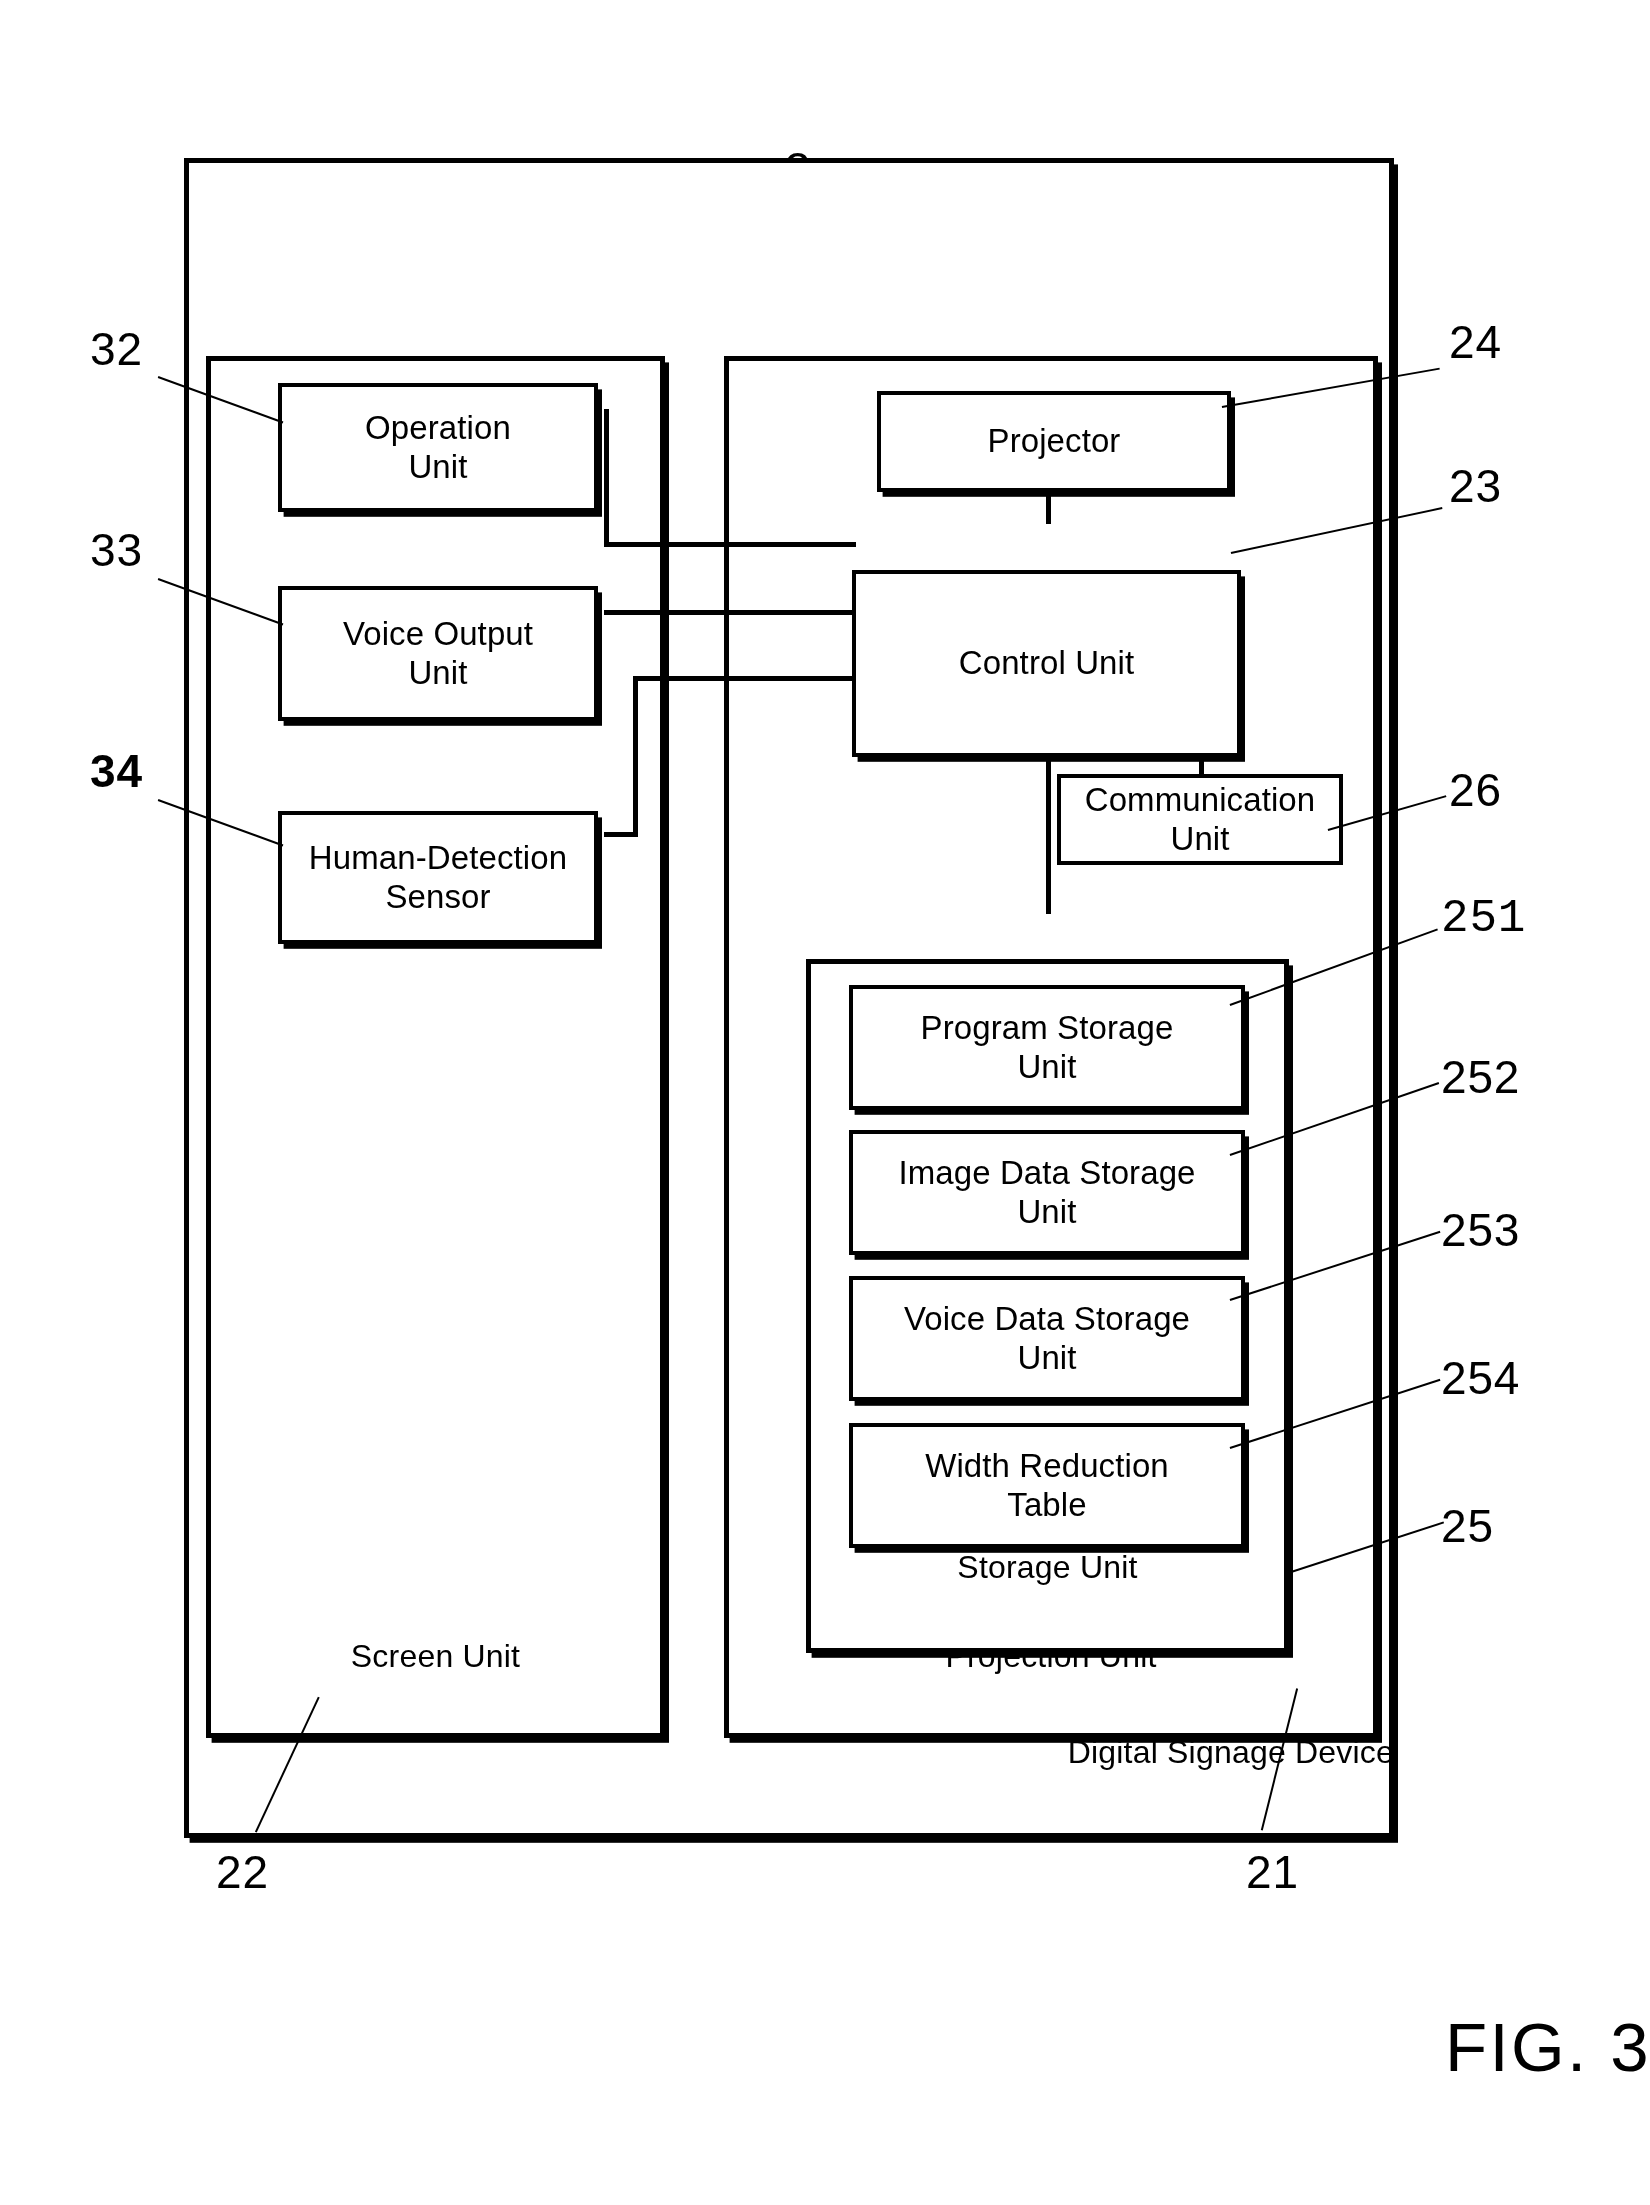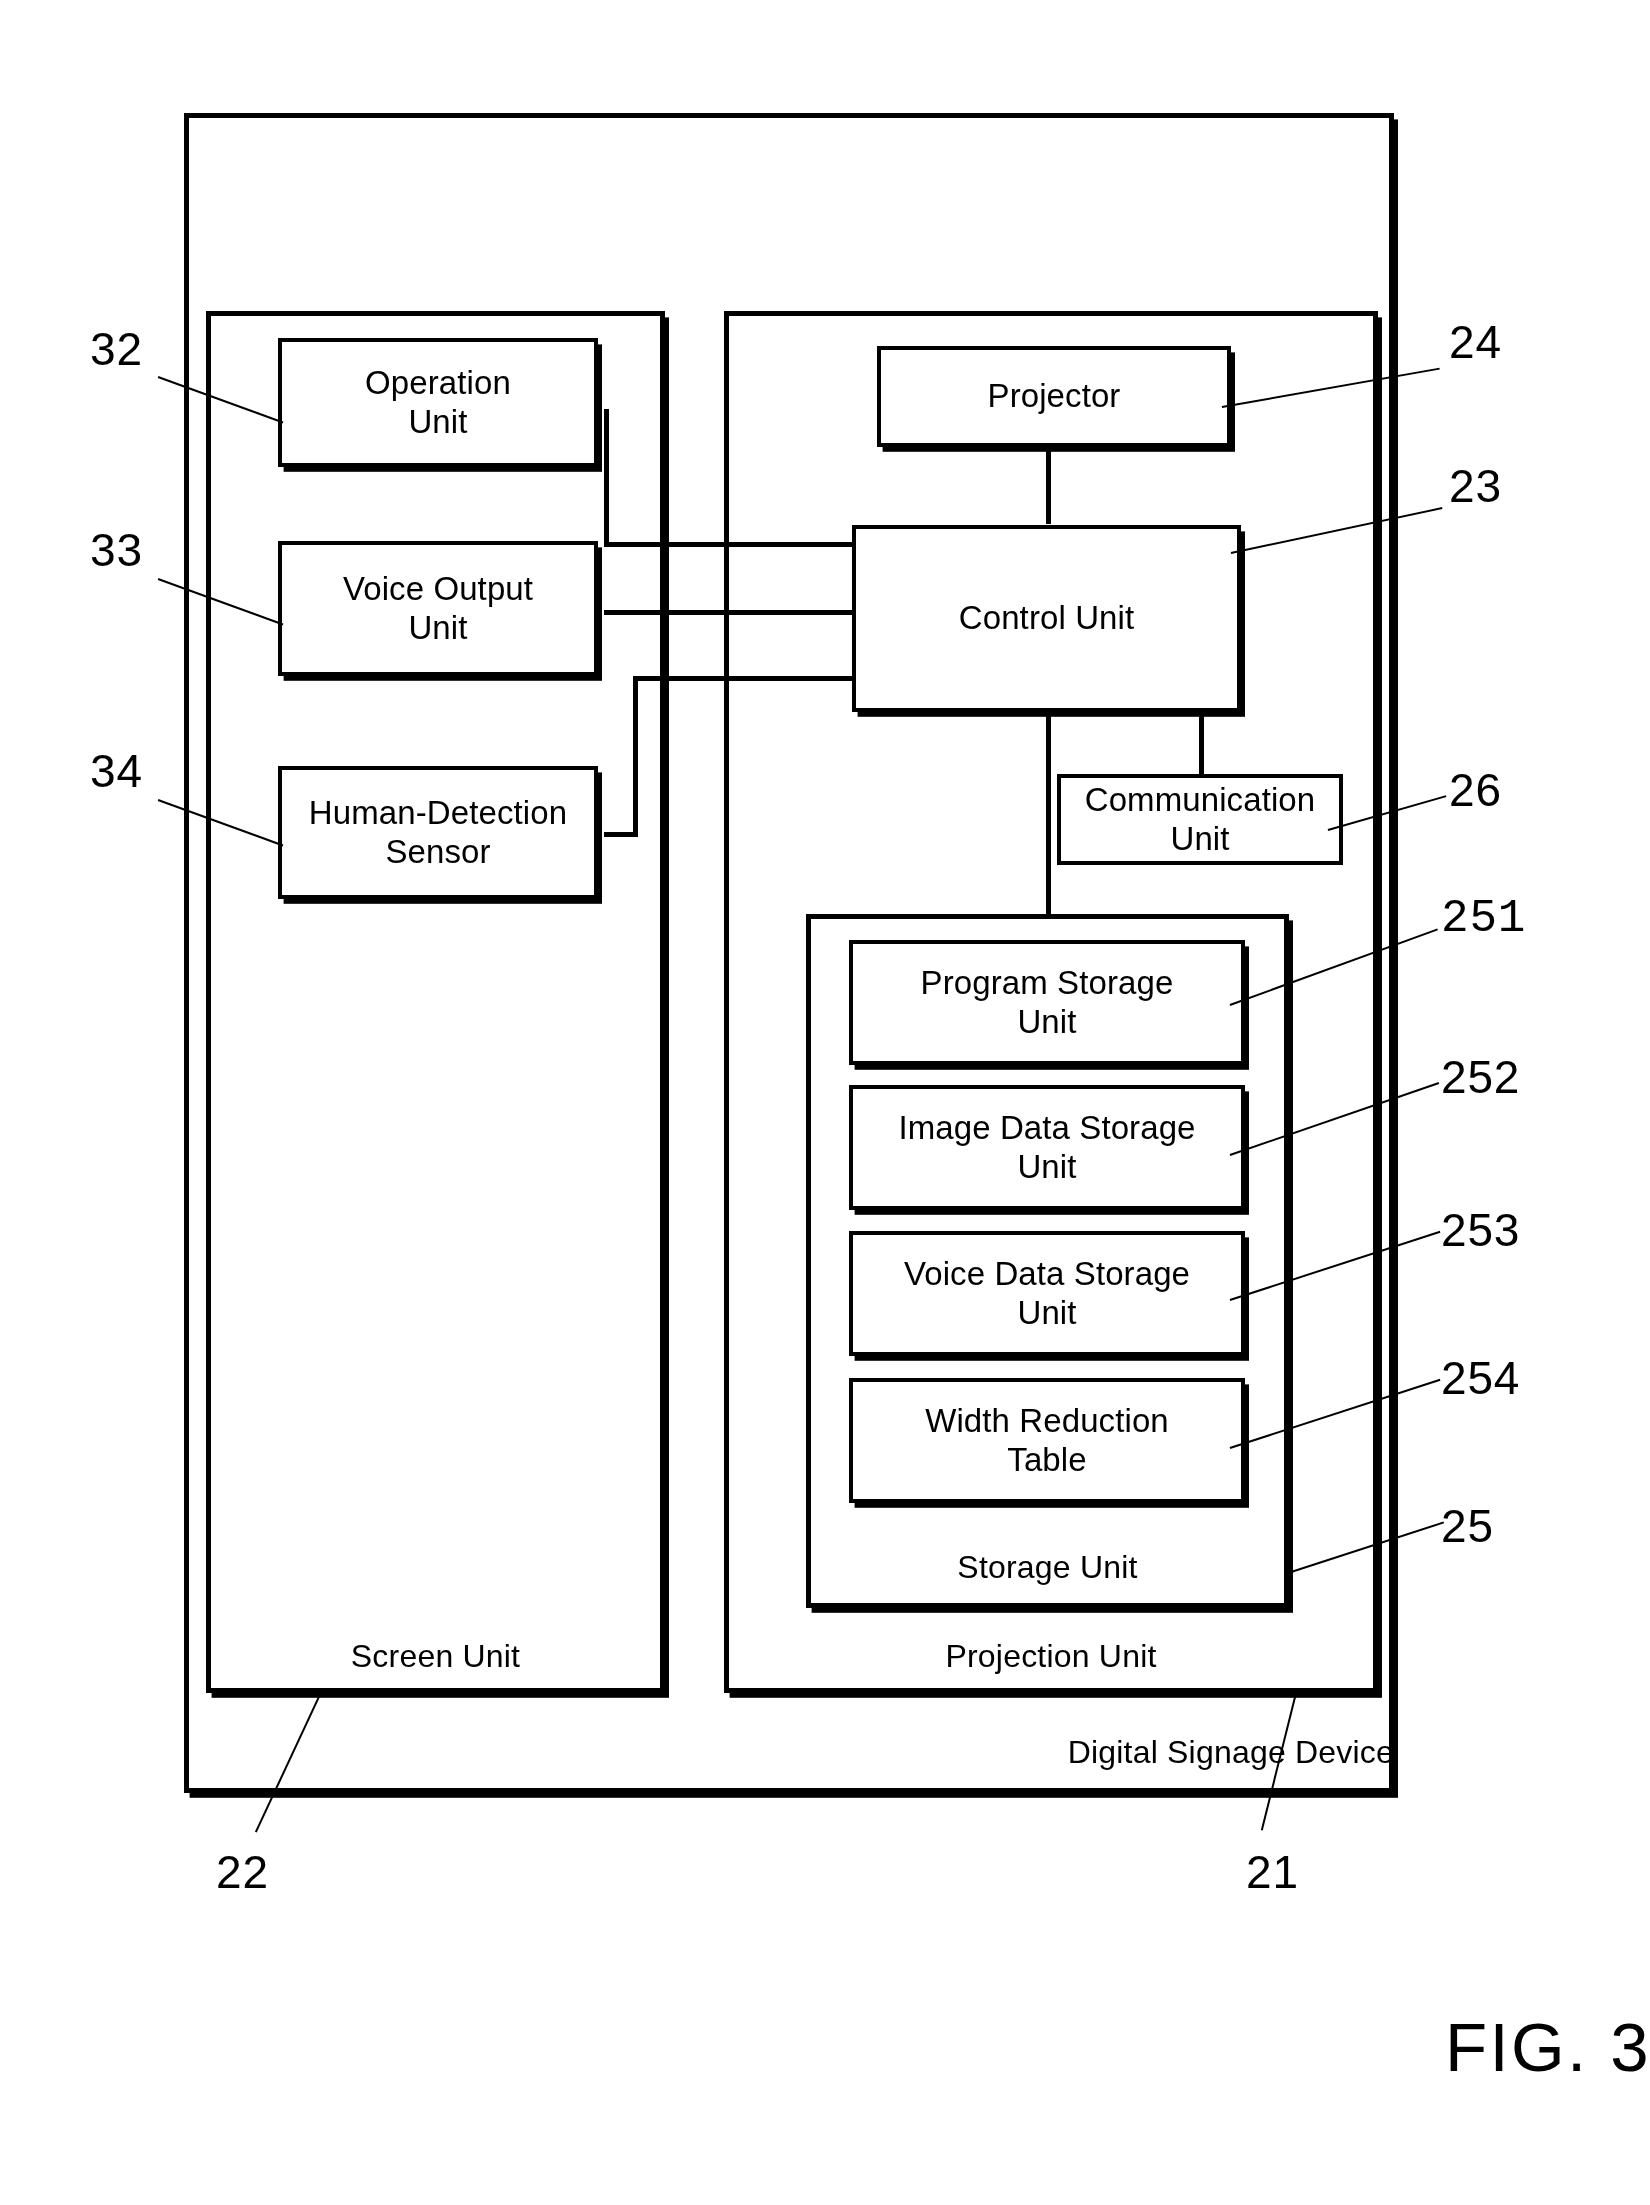--- a/index.html
+++ b/index.html
@@ -42,20 +42,21 @@
     left: 0;
     right: 0;
     text-align: center;
     font-size: 32px;
     letter-spacing: 0.2px;
   }
 
   
   .shadow-edge {
     box-shadow: 4.8px 5.6px 0 -0.8px #000;
+    margin-top: 45px;
   }
 
   .leaf-box {
     font-size: 33px;
     letter-spacing: 0.1px;
   }
 
   
   .wire {
     position: absolute;
@@ -198,21 +199,21 @@
       <span>Table</span>
     </div>
   </div>
 
   <div class="ref" style="left:90px; top:322px;">32</div>
   <div class="lead" style="left:158px; top:376px; width:133px; transform:rotate(20deg);"></div>
 
   <div class="ref" style="left:90px; top:523px;">33</div>
   <div class="lead" style="left:158px; top:578px; width:133px; transform:rotate(20deg);"></div>
 
-  <div class="ref" style="left:90px; top:744px;">34</div>
+  <div class="ref" style="left:90px; top:744px;font-weight:bold;">34</div>
   <div class="lead" style="left:158px; top:799px; width:133px; transform:rotate(20deg);"></div>
 
   <div class="ref" style="left:216px; top:1845px;">22</div>
   <div class="lead" style="left:256px; top:1831px; width:149px; transform:rotate(-65deg); transform-origin:0 50%;"></div>
 
   <div class="ref" style="left:1239px; top:1845px;margin-left:7px;">21</div>
   <div class="lead" style="left:1262px; top:1829px; width:146px; transform:rotate(-76deg); transform-origin:0 50%;"></div>
 
   <div class="ref" style="left:1449px; top:315px;">24</div>
   <div class="lead" style="left:1222px; top:406px; width:221px; transform:rotate(-10deg);"></div>

